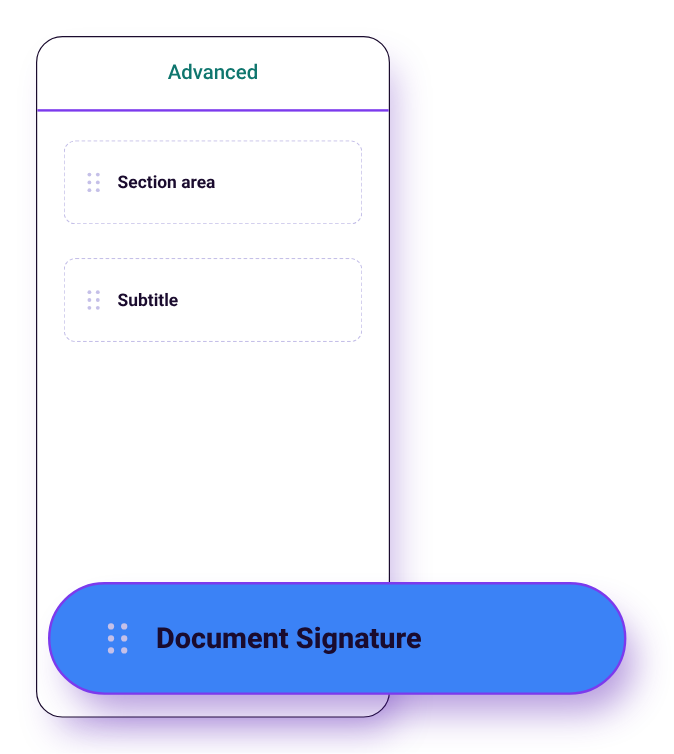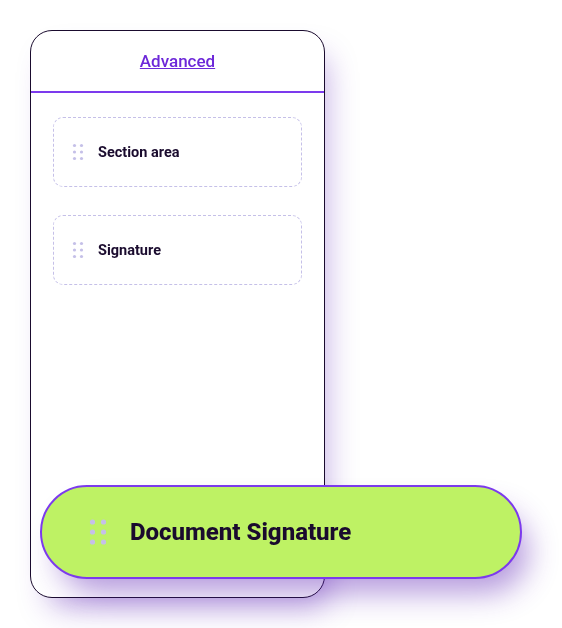--- a/index.html
+++ b/index.html
@@ -28,24 +28,23 @@
       overflow: hidden;
       box-shadow: 10px 18px 30px -8px rgba(90, 30, 180, 0.35);
     }
     
     .tab-header {
       height: 62px;
       display: flex;
       align-items: center;
       justify-content: center;
       border-bottom: 2px solid #7c3aed;
-      color: #6d28d9;
+      color: #0f766e;
       font-size: 17px;
       font-weight: 500;
-      text-decoration: underline;
     }
     
     .items {
       padding: 24px 22px 0 22px;
       display: flex;
       flex-direction: column;
       gap: 28px;
     }
     
     .block-item {
@@ -73,21 +72,21 @@
       font-size: 14.5px;
       font-weight: 700;
     }
     
     .feature-pill {
       position: absolute;
       top: 485px;
       left: 40px;
       width: 482px;
       height: 94px;
-      background: #bef264;
+      background: #3b82f6;
       border: 2.5px solid #7c3aed;
       border-radius: 999px;
       display: flex;
       align-items: center;
       padding-left: 46px;
       gap: 22px;
       box-shadow: 12px 20px 30px -6px rgba(90, 30, 180, 0.45);
       cursor: grab;
     }
     
@@ -135,21 +134,21 @@
       <span class="drag-handle">
         <svg width="12" height="18" viewBox="0 0 12 18">
           <circle cx="2.5" cy="2.5" r="1.6" fill="currentColor"></circle>
           <circle cx="9.5" cy="2.5" r="1.6" fill="currentColor"></circle>
           <circle cx="2.5" cy="9" r="1.6" fill="currentColor"></circle>
           <circle cx="9.5" cy="9" r="1.6" fill="currentColor"></circle>
           <circle cx="2.5" cy="15.5" r="1.6" fill="currentColor"></circle>
           <circle cx="9.5" cy="15.5" r="1.6" fill="currentColor"></circle>
         </svg>
       </span>
-      <span class="block-label">Signature</span>
+      <span class="block-label">Subtitle</span>
     </div>
 
   </div>
 </div>
 
 <div class="feature-pill">
   <span class="drag-handle-lg">
     <svg width="20" height="30" viewBox="0 0 20 30">
       <circle cx="4.5" cy="5" r="2.6" fill="currentColor"></circle>
       <circle cx="15.5" cy="5" r="2.6" fill="currentColor"></circle>

